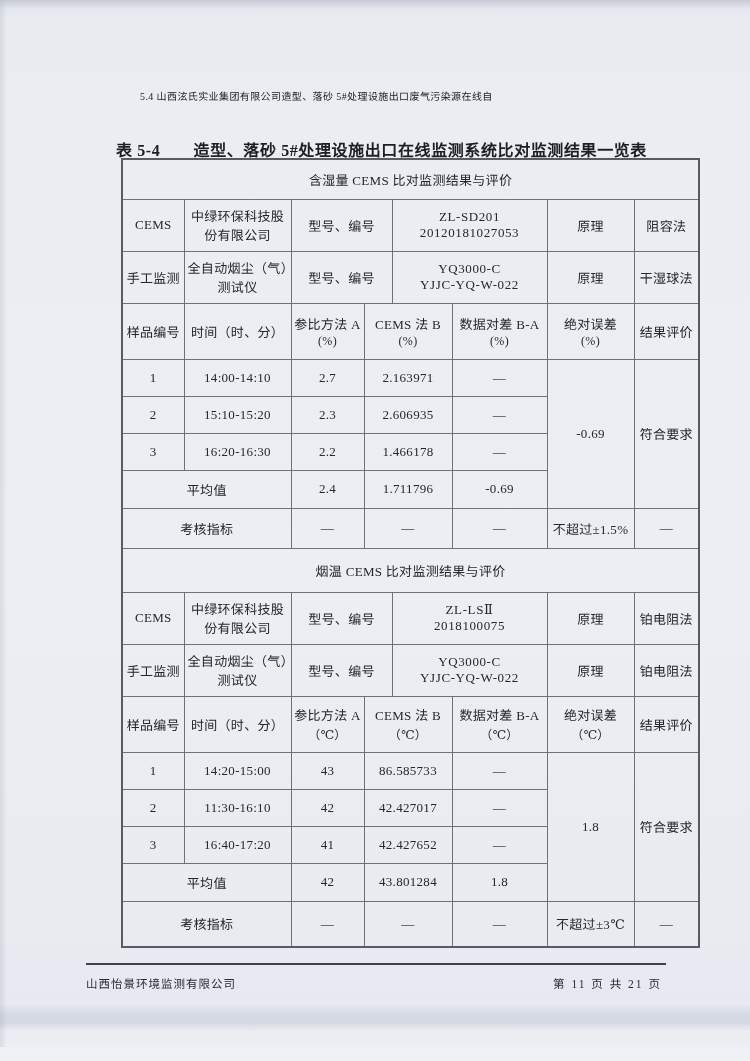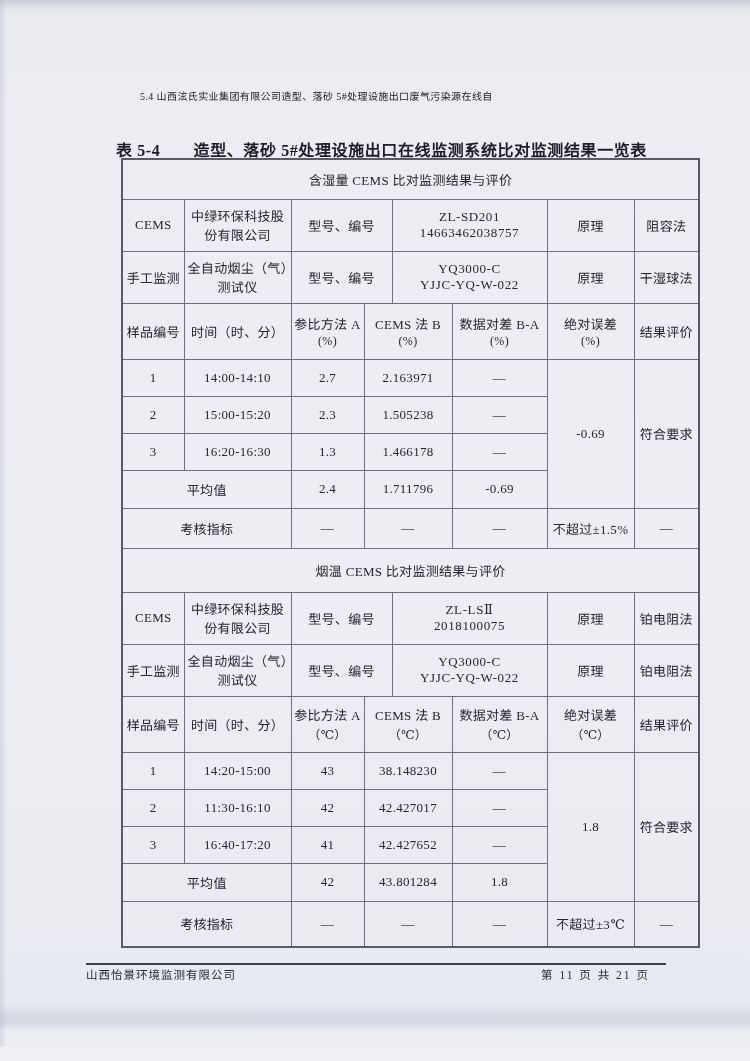--- a/index.html
+++ b/index.html
@@ -49,24 +49,24 @@
   tr.h-assess{height:40px}
   tr.h-assess2{height:46px}
   td.title{font-size:15px;letter-spacing:1px;color:#1f1f26;}
   td.nowrap{white-space:nowrap;font-size:12.5px;}
   .unit{font-size:12px;margin-top:1px;}
   .hd{font-size:12.5px;}
   .num{letter-spacing:.6px;}
   .dash{font-size:14px;letter-spacing:-1px;}
 
   .footer{position:absolute;left:86px;top:963px;width:580px;
-    border-top:2px solid #3e4149;padding-top:1px;
+    border-top:2px solid #3e4149;padding-top:10px;
     display:flex;justify-content:space-between;align-items:baseline;
     font-size:11.5px;color:#2a2a32;letter-spacing:1px;}
-  .footer .right{margin-right:16px;letter-spacing:2px;}
+  .footer .right{margin-right:4px;letter-spacing:2px;}
 </style>
 </head>
 <body>
 
 <div class="scan">
   <div class="edge-top"></div>
   <div class="edge-left"></div>
   <div class="band-bottom"></div>
   <div class="edge-bottom"></div>
 
@@ -90,21 +90,21 @@
     <tbody>
       <tr class="h-title">
         <td class="title" colspan="8">含湿量 CEMS 比对监测结果与评价</td>
       </tr>
       <tr class="h-equip">
         <td>CEMS</td>
         <td>中绿环保科技股份有限公司</td>
         <td colspan="2">型号、编号</td>
         <td colspan="2">
           <div class="num">ZL-SD201</div>
-          <div class="num">14663462038757</div>
+          <div class="num">20120181027053</div>
         </td>
         <td>原理</td>
         <td>阻容法</td>
       </tr>
       <tr class="h-equip">
         <td>手工监测</td>
         <td>全自动烟尘（气）测试仪</td>
         <td colspan="2">型号、编号</td>
         <td colspan="2">
           <div class="num">YQ3000-C</div>
@@ -138,29 +138,29 @@
         <td>1</td>
         <td class="num">14:00-14:10</td>
         <td class="num">2.7</td>
         <td class="num" colspan="2">2.163971</td>
         <td class="dash">—</td>
         <td class="num" rowspan="4">-0.69</td>
         <td rowspan="4">符合要求</td>
       </tr>
       <tr class="h-sample">
         <td>2</td>
-        <td class="num">15:00-15:20</td>
+        <td class="num">15:10-15:20</td>
         <td class="num">2.3</td>
-        <td class="num" colspan="2">1.505238</td>
+        <td class="num" colspan="2">2.606935</td>
         <td class="dash">—</td>
       </tr>
       <tr class="h-sample">
         <td>3</td>
         <td class="num">16:20-16:30</td>
-        <td class="num">1.3</td>
+        <td class="num">2.2</td>
         <td class="num" colspan="2">1.466178</td>
         <td class="dash">—</td>
       </tr>
       <tr class="h-avg">
         <td colspan="2">平均值</td>
         <td class="num">2.4</td>
         <td class="num" colspan="2">1.711796</td>
         <td class="num">-0.69</td>
       </tr>
       <tr class="h-assess">
@@ -217,21 +217,21 @@
         <td class="hd">
           <div>绝对误差</div>
           <div class="unit">（℃）</div>
         </td>
         <td class="hd">结果评价</td>
       </tr>
       <tr class="h-sample">
         <td>1</td>
         <td class="num">14:20-15:00</td>
         <td class="num">43</td>
-        <td class="num" colspan="2">38.148230</td>
+        <td class="num" colspan="2">86.585733</td>
         <td class="dash">—</td>
         <td class="num" rowspan="4">1.8</td>
         <td rowspan="4">符合要求</td>
       </tr>
       <tr class="h-sample">
         <td>2</td>
         <td class="num">11:30-16:10</td>
         <td class="num">42</td>
         <td class="num" colspan="2">42.427017</td>
         <td class="dash">—</td>

